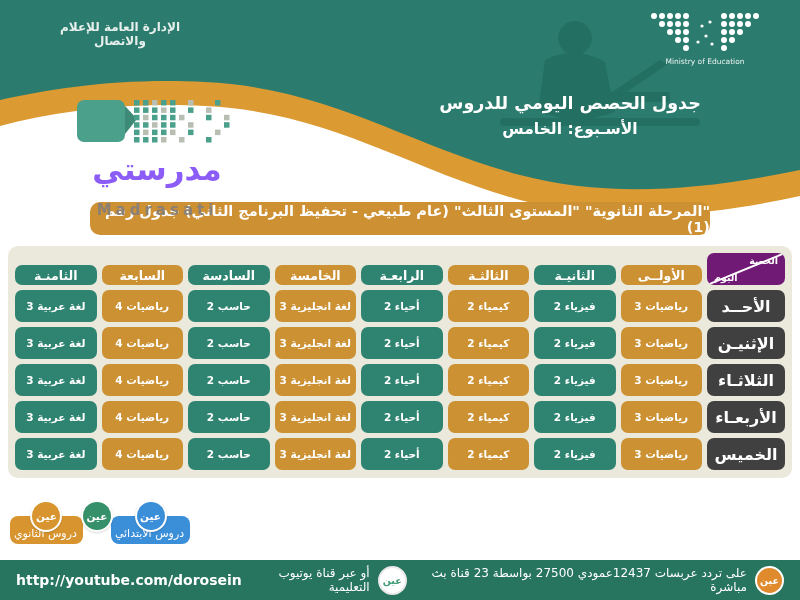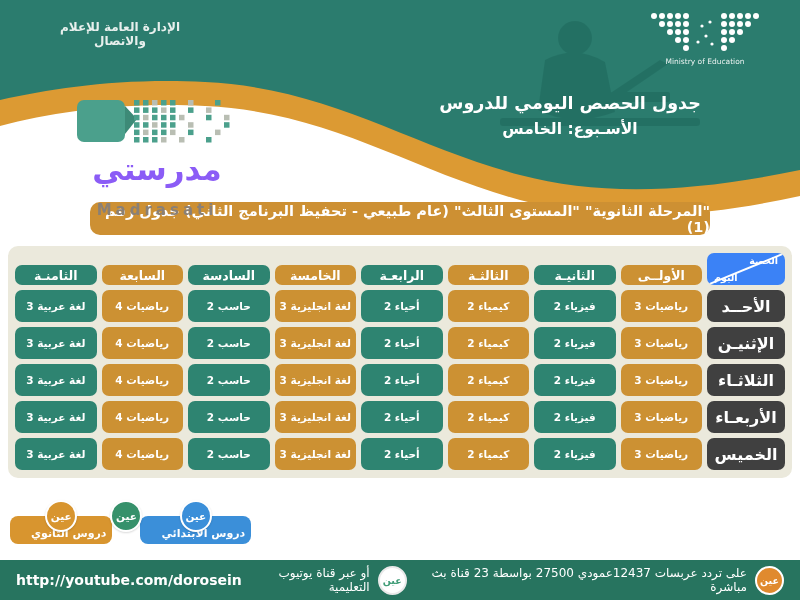--- a/index.html
+++ b/index.html
@@ -31,30 +31,30 @@
          border-radius:10px;box-sizing:border-box;padding:7px;}
   .grid{display:grid;direction:rtl;grid-template-columns:78px repeat(8,1fr);
         grid-auto-rows:32px;gap:5px;height:100%;}
   .cell{border-radius:7px;color:#fff;display:flex;align-items:center;justify-content:center;
         font-weight:bold;overflow:hidden;}
   .c-orange{background:#cc9133;}
   .c-green{background:#2e8471;}
   .head{font-size:12.5px;margin-top:12px;}
   .day{background:#404040;font-size:16px;}
   .subj{font-size:10.5px;}
-  .corner{background:#3b82f6;position:relative;}
+  .corner{background:#701a75;position:relative;}
   .corner svg{position:absolute;inset:0;width:100%;height:100%;}
   .corner .c-top{position:absolute;top:2px;right:7px;font-size:9.5px;}
   .corner .c-bottom{position:absolute;bottom:2px;left:7px;font-size:9.5px;}
   
   .eyn-row{position:absolute;top:500px;left:10px;display:flex;gap:14px;z-index:3;}
   .eyn{position:relative;padding-top:16px;cursor:pointer;}
   .eyn-pill{min-width:72px;height:28px;border-radius:8px;display:flex;align-items:flex-end;
-            justify-content:center;color:#fff;font-size:11px;font-weight:bold;direction:rtl;
-            padding:0 6px 4px 21px;box-sizing:border-box;text-align:center;}
+            justify-content:center;color:#fff;font-size:11px;font-weight:normal;direction:rtl;
+            padding:0 6px 4px 4px;box-sizing:border-box;text-align:center;}
   .eyn-badge{position:absolute;top:0;left:50%;transform:translateX(-50%);width:28px;height:28px;
              border-radius:50%;border:2px solid #fff;color:#fff;font-size:10.5px;font-weight:bold;
              display:flex;align-items:center;justify-content:center;z-index:2;
              box-shadow:0 1px 2px rgba(0,0,0,.15);}
   .b-orange .eyn-pill,.b-orange .eyn-badge{background:#d8952f;}
   .b-green .eyn-pill,.b-green .eyn-badge{background:#36916b;}
   .b-blue .eyn-pill,.b-blue .eyn-badge{background:#3b8fd9;}
   
   .footer{position:absolute;bottom:0;left:0;width:800px;height:40px;background:#27745f;
           display:flex;align-items:center;justify-content:space-between;direction:rtl;

